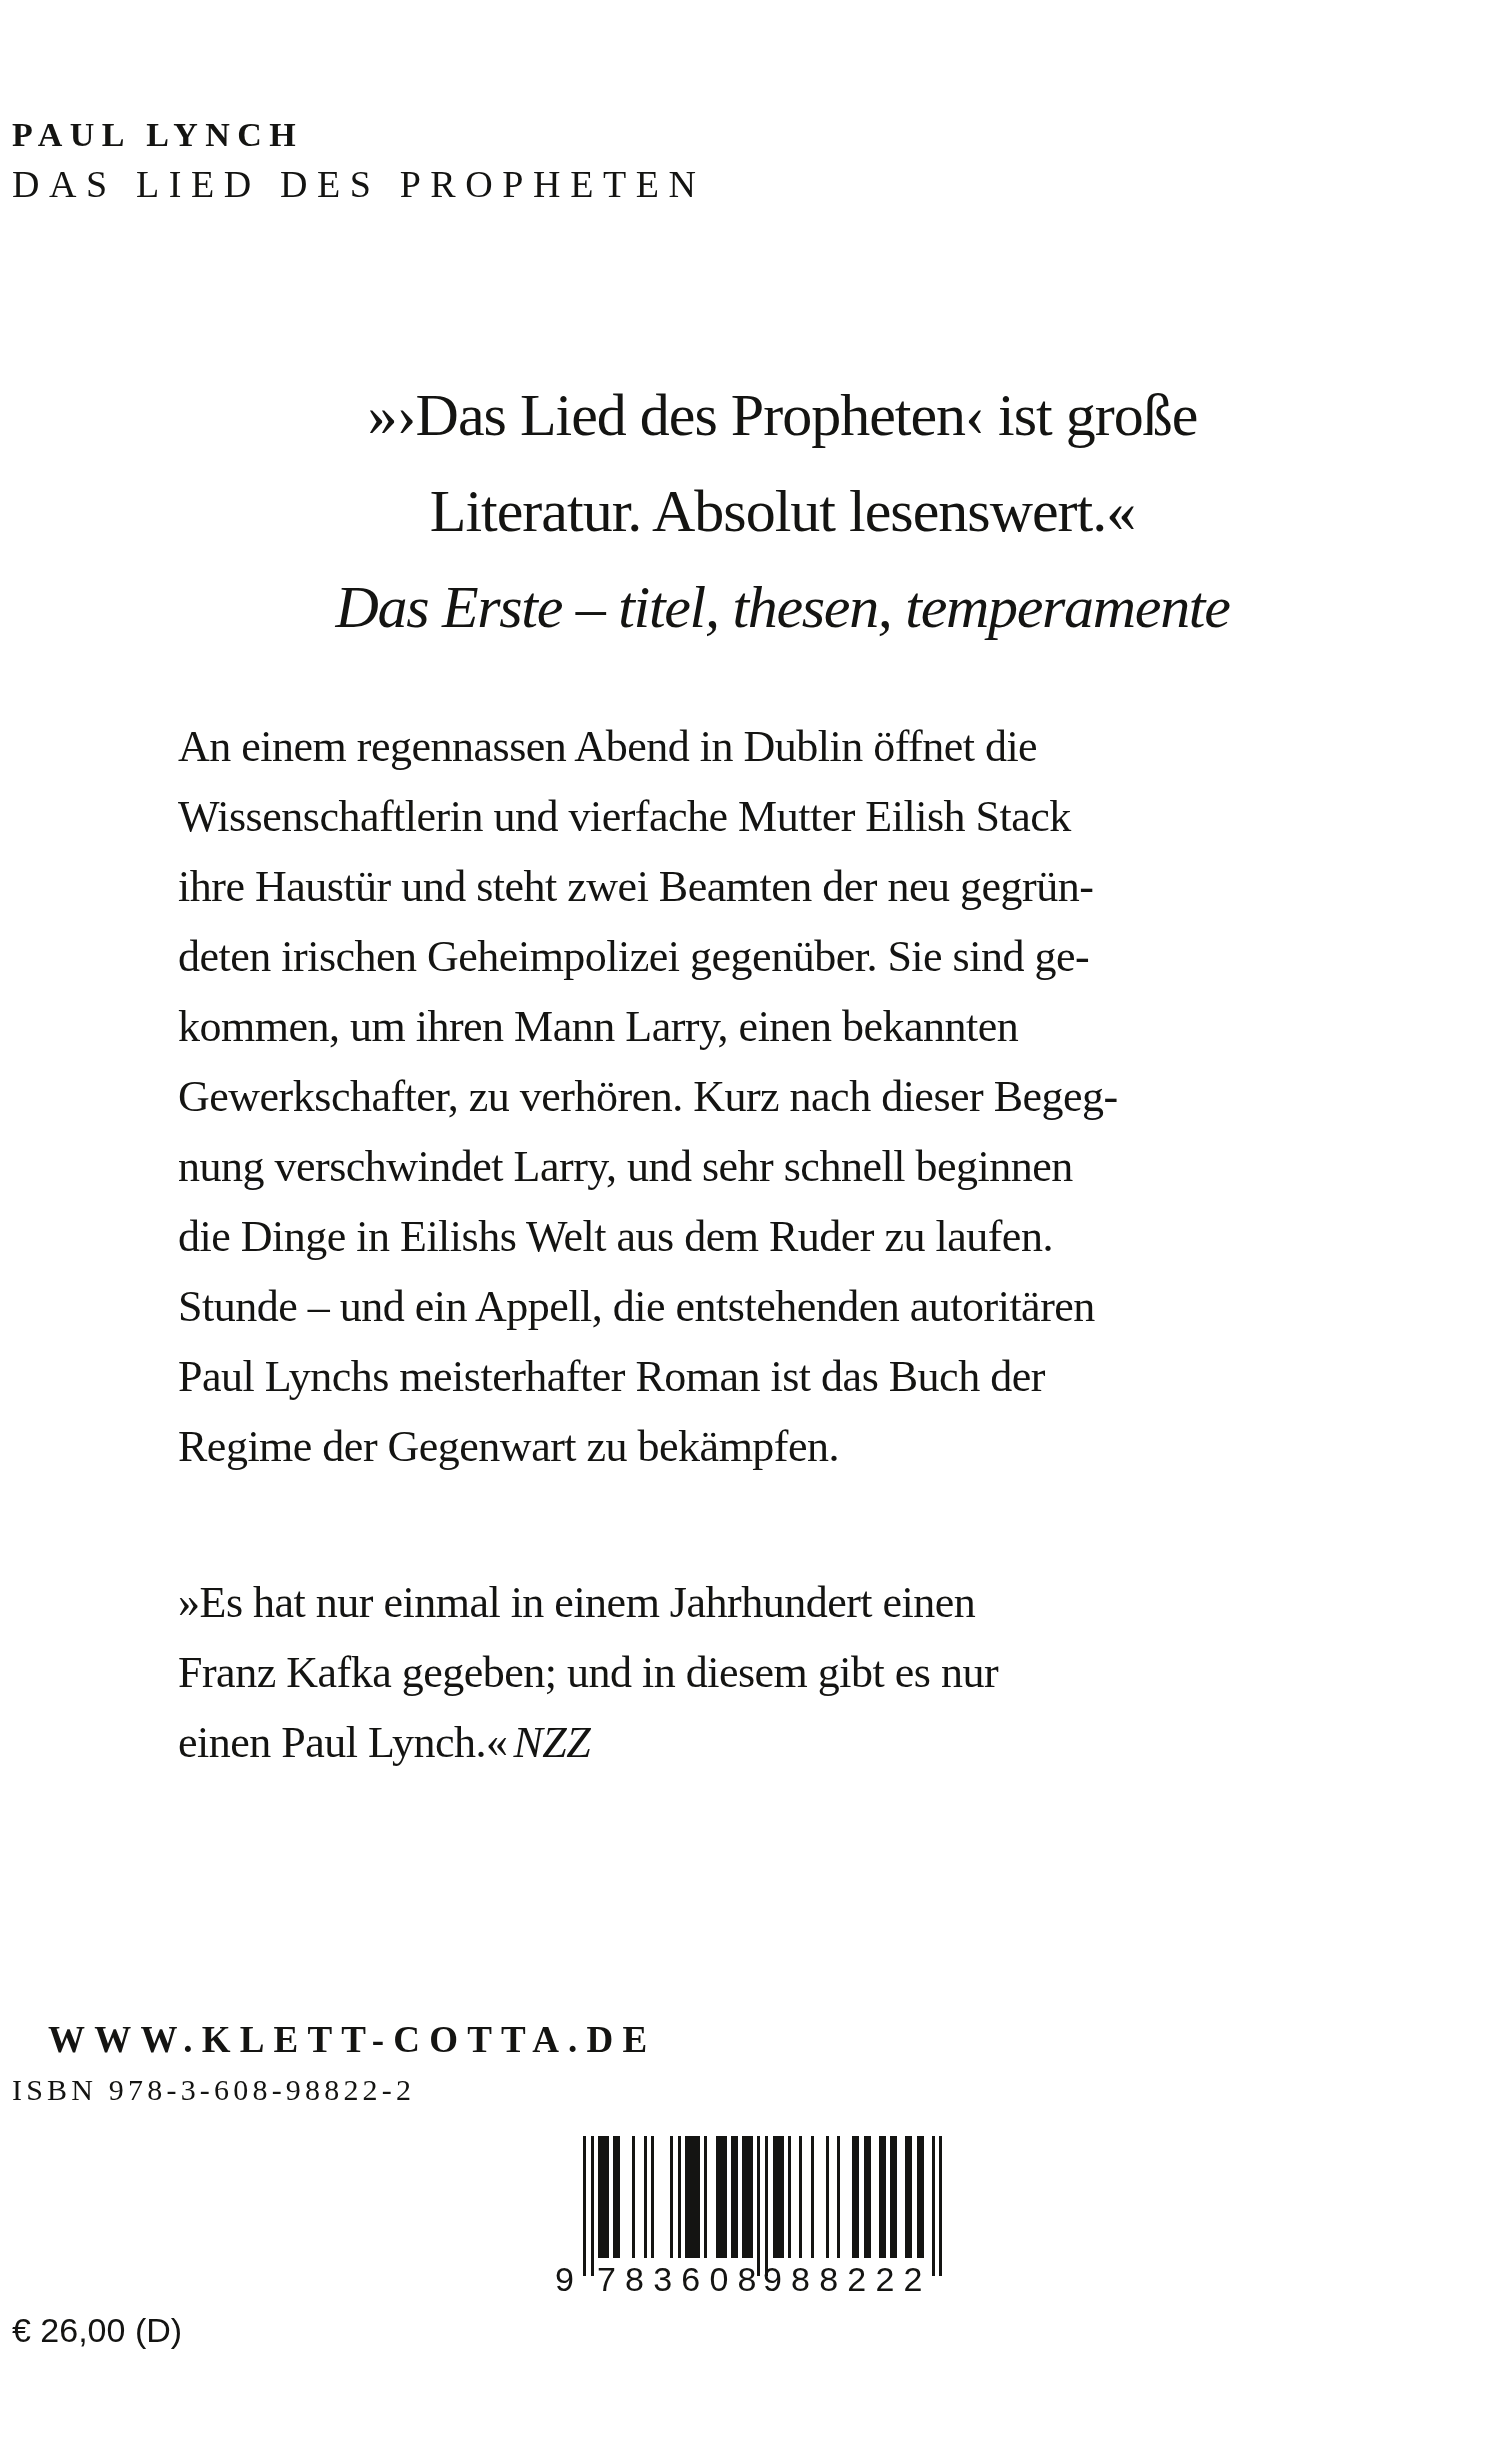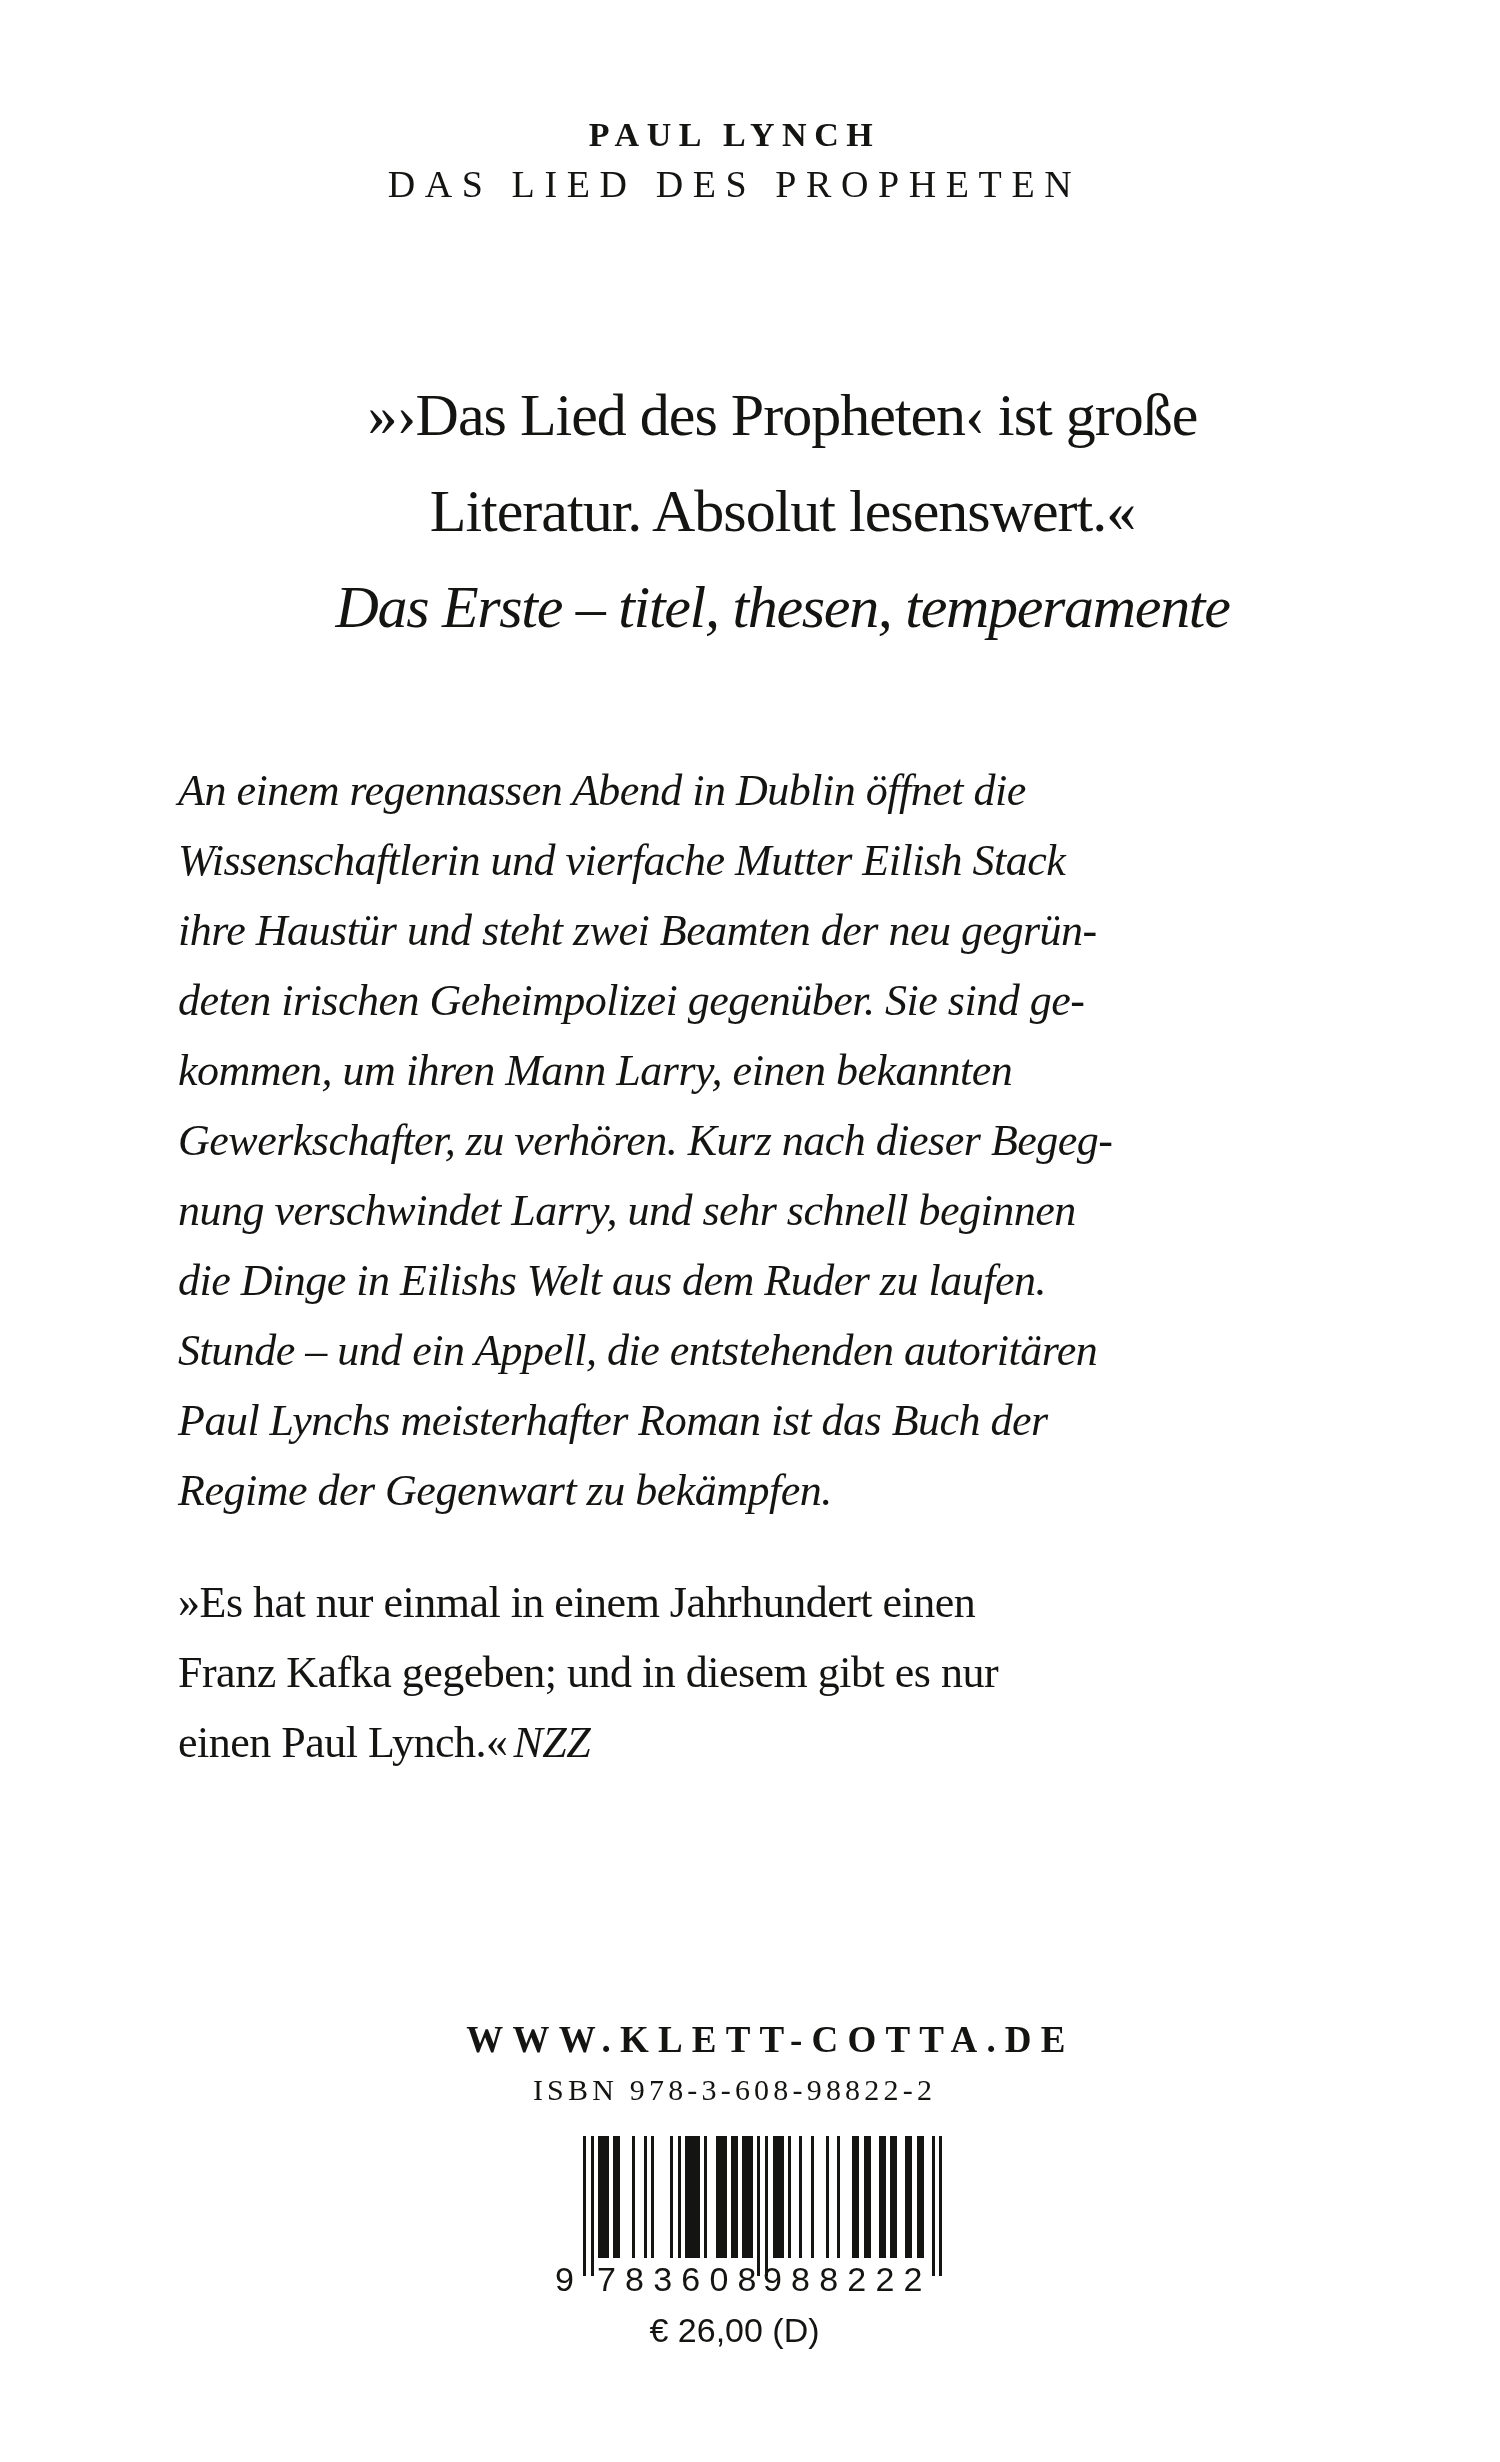--- a/index.html
+++ b/index.html
@@ -1,30 +1,30 @@
 <!DOCTYPE html>
 <html style="font-size:13.3px"><head>
 <meta charset="utf-8">
 <style>
   html, body { margin: 0; padding: 0; background: #ffffff; }
   body { width: 1501px; height: 2462px; position: relative; overflow: hidden; color: #141412; }
   .serif { font-family: "Liberation Serif", "DejaVu Serif", serif; }
   .sans { font-family: "Liberation Sans", "DejaVu Sans", sans-serif; }
 
   .abs { position: absolute; }
-  .center-x { left: 0; width: 1469px; text-align: center; white-space: nowrap; }
+  .center-x { left: 12px; width: 1469px; text-align: left; white-space: nowrap; }
 
   #author { top: 115px; font-size: 34px; font-weight: bold; letter-spacing: 7.5px; line-height: 40px; }
   #title  { top: 163px; font-size: 38px; letter-spacing: 9.6px; line-height: 43px; }
 
   #blurb { left: 178px; top: 367px; width: 1209px; }
   .blurb-line { display: block; font-size: 60px; line-height: 96px; height: 96px; white-space: nowrap; letter-spacing: -1px; text-align: center; }
   .blurb-source { font-style: italic; letter-spacing: -1.3px; }
 
-  #synopsis { left: 178px; top: 756px; width: 1209px; font-style: italic; }
+  #synopsis { left: 178px; top: 712px; width: 1209px; }
   .body-line { display: block; font-size: 44px; line-height: 70px; height: 70px; white-space: nowrap; letter-spacing: -0.5px; }
 
   #review { left: 178px; top: 1568px; width: 1209px; }
   .review-source { font-style: italic; margin-left: 6px; }
 
   #website { top: 2018px; font-size: 37px; font-weight: bold; letter-spacing: 9.2px; line-height: 43px; margin-left: 36px; }
   #isbn    { top: 2068px; font-size: 30px; letter-spacing: 4.2px; line-height: 43px; }
 
   #barcode-wrap { left: 550px; top: 2136px; width: 400px; height: 167px; }
   #barcode { position: absolute; left: 33px; top: 0; width: 360px; height: 142px; }

